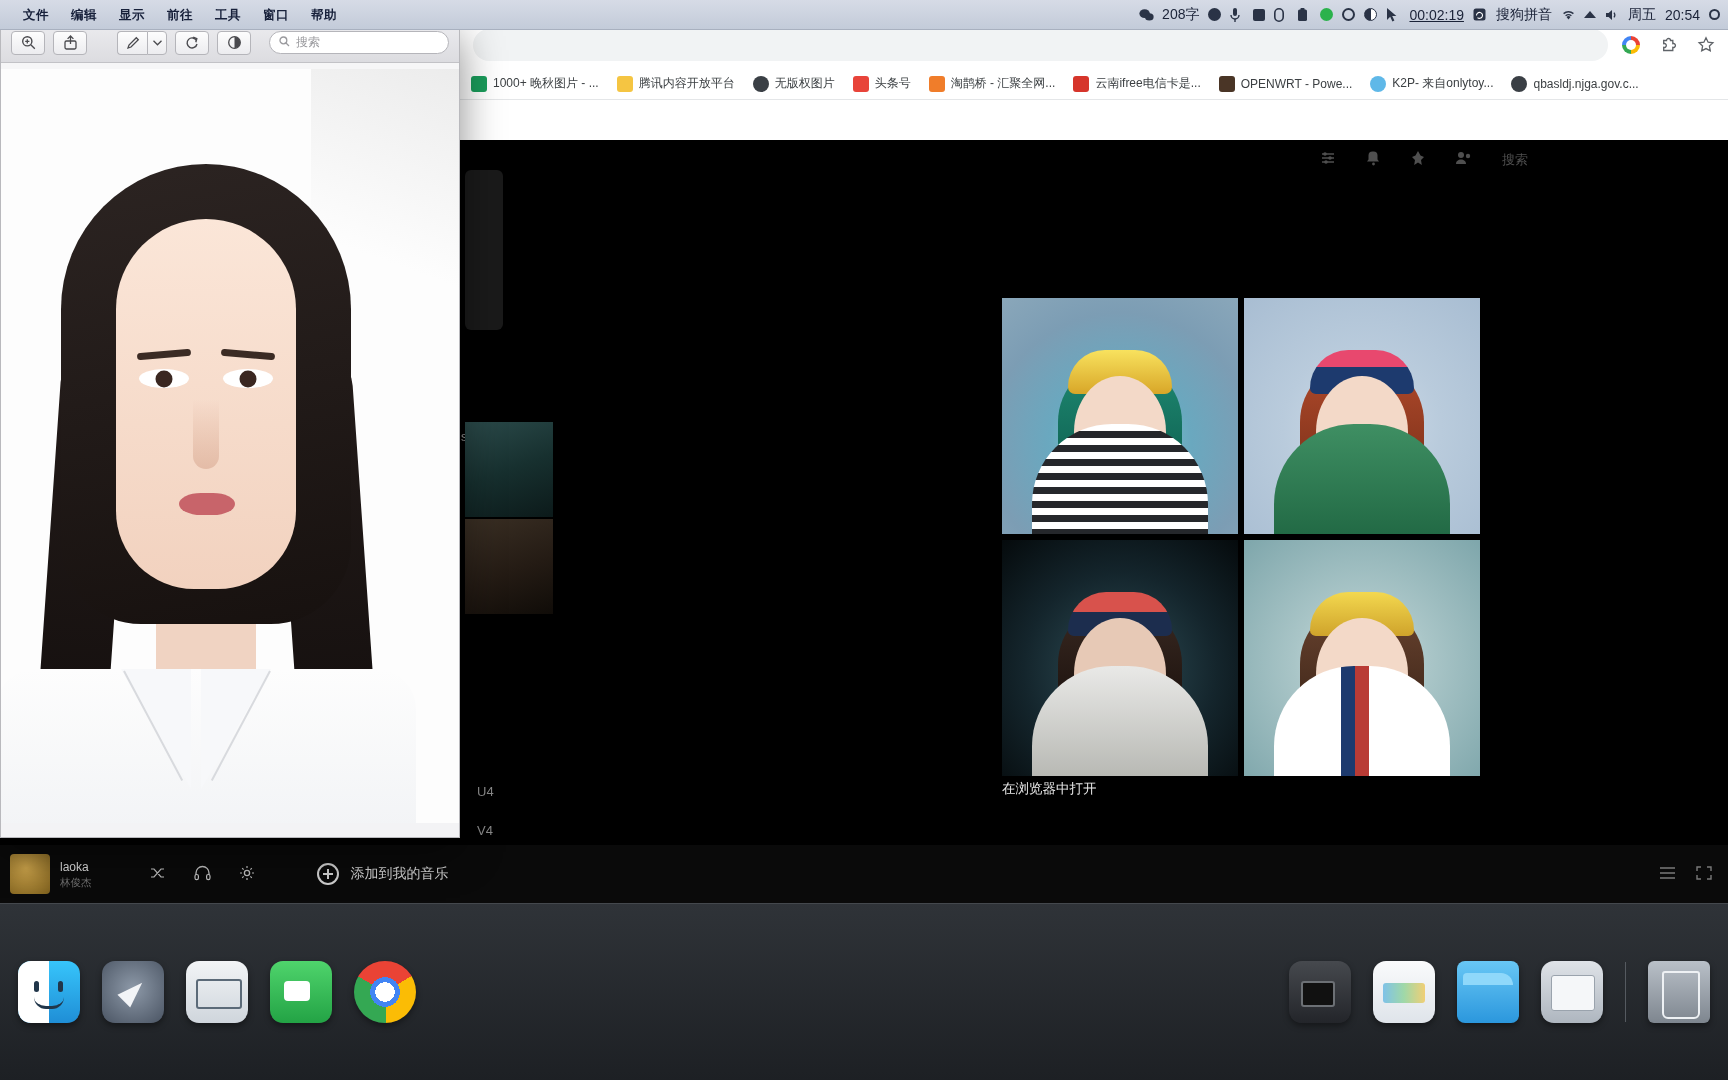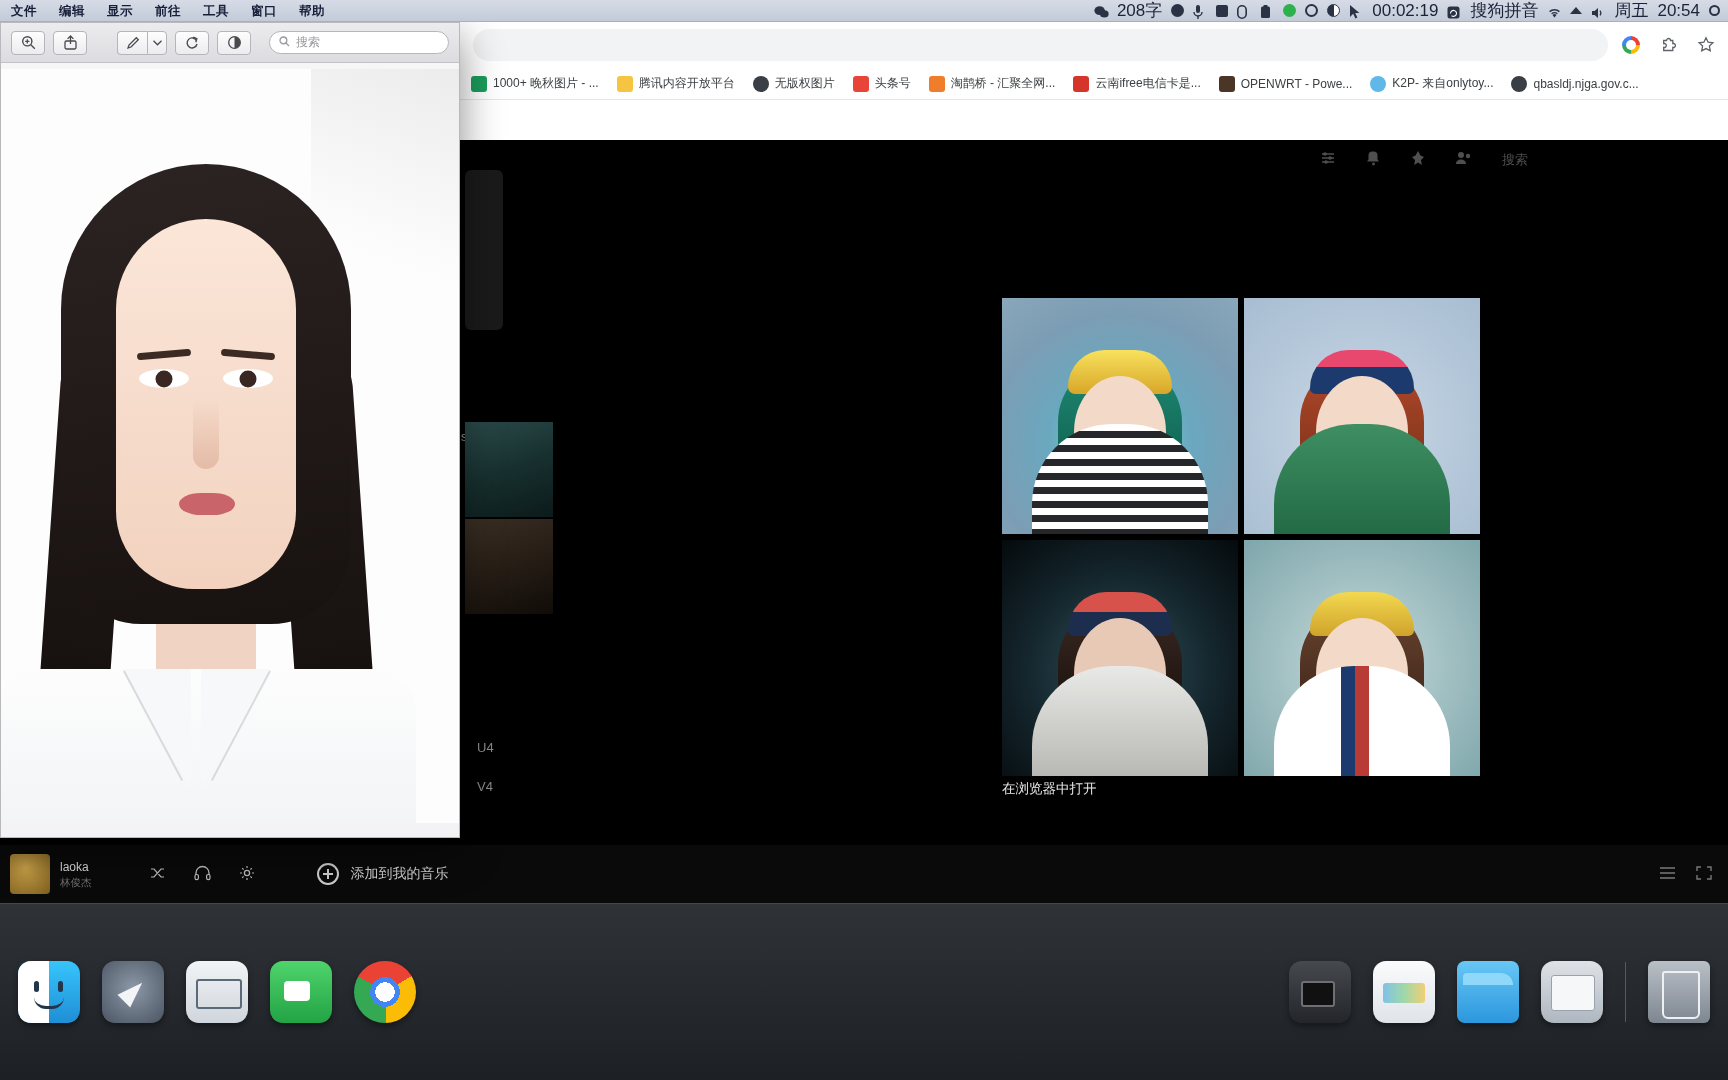--- a/index.html
+++ b/index.html
@@ -6,37 +6,37 @@
   html, body {
     width: 1728px; height: 1080px;
     overflow: hidden;
     font-family: "Liberation Sans", sans-serif;
     background: #000;
   }
   #screen { position: relative; width: 1728px; height: 1080px; overflow: hidden; background:#000; }
 
   
   .menubar {
-    position: absolute; top: 0; left: 0; width: 1728px; height: 22px;
+    position: absolute; top: 0; left: 0; width: 1728px; height: 30px;
     background: linear-gradient(#d6dbe6, #c3cbd9);
     border-bottom: 1px solid #a8b0bf;
     display: flex; align-items: center;
-    font-size: 12.5px; color: #17203a; z-index: 60;
+    font-size: 12.5px; color: #17203a; z-index: 60; padding-left: 12px;
   }
   .menu-left { display:flex; align-items:center; gap: 0px; }
   .menu-left .mi { padding: 0 11px; line-height: 22px; font-weight: 700; letter-spacing:.5px; }
-  .menu-right { margin-left:auto; display:flex; align-items:center; gap: 9px; padding-right: 8px; font-size: 17px; color:#1b2338; }
+  .menu-right { margin-left:auto; display:flex; align-items:center; gap: 9px; padding-right: 8px; font-size: 14px; color:#1b2338; }
   .mb-icon { display:inline-block; width:14px; height:14px; position:relative; }
   .dot-round { width:13px; height:13px; border-radius:50%; background:#2a3346; display:inline-block;}
   .dot-round.green { background:#2bb24c; }
   .dot-round.half { background:linear-gradient(90deg,#2a3346 50%,#fff 50%); border:1px solid #2a3346;}
   .ring { width:13px;height:13px;border-radius:50%;border:2px solid #2a3346; display:inline-block; }
   .sq { width:12px;height:12px;background:#2a3346;display:inline-block;border-radius:2px;}
   .clockword { font-weight:400; }
-  .time-ct { font-variant-numeric: tabular-nums; }
+  .time-ct { font-variant-numeric: tabular-nums; text-decoration: underline; }
   .eject { width:0;height:0;border-left:6px solid transparent;border-right:6px solid transparent;border-bottom:7px solid #2a3346; display:inline-block;}
 
   
   .chrome {
     position: absolute; left: 455px; top: 22px; width: 1273px; height: 928px;
     background: #fff; z-index: 10; overflow:hidden;
   }
   .chrome-tabstrip {
     height: 40px; background:#dee1e6; position:relative;
   }
@@ -87,21 +87,21 @@
   }
   .da-subnote {
     position:absolute; left: 6px; top: 290px; color:#9a9a9a; font-size: 12.5px;
   }
   .thumbcol {
     position:absolute; left: 10px; top: 282px; width: 88px;
   }
   .thumb { width: 88px; height: 95px; margin-bottom: 2px; }
   .thumb.t1 { background: linear-gradient(160deg,#2b4a4a,#17302f 50%,#0c1a1a); }
   .thumb.t2 { background: linear-gradient(160deg,#3a2f24,#241b14 55%,#100c08); }
-  .varlabels { position:absolute; left: 22px; top: 600px; color:#8a8a8a; font-size: 13px; }
+  .varlabels { position:absolute; left: 22px; top: 644px; color:#8a8a8a; font-size: 13px; }
   .varlabels div { margin-bottom: 24px; }
 
   .grid {
     position:absolute; left: 547px; top: 158px; width: 478px; height: 478px;
     display:grid; grid-template-columns: 1fr 1fr; grid-template-rows: 1fr 1fr;
     gap: 6px; background:#000;
   }
   .cell { position:relative; overflow:hidden; }
   
   .c1 { background: radial-gradient(circle at 50% 62%, #7fd3d0 0%, #6aa8bf 38%, #7c9db4 70%, #8aa7ba 100%); }

